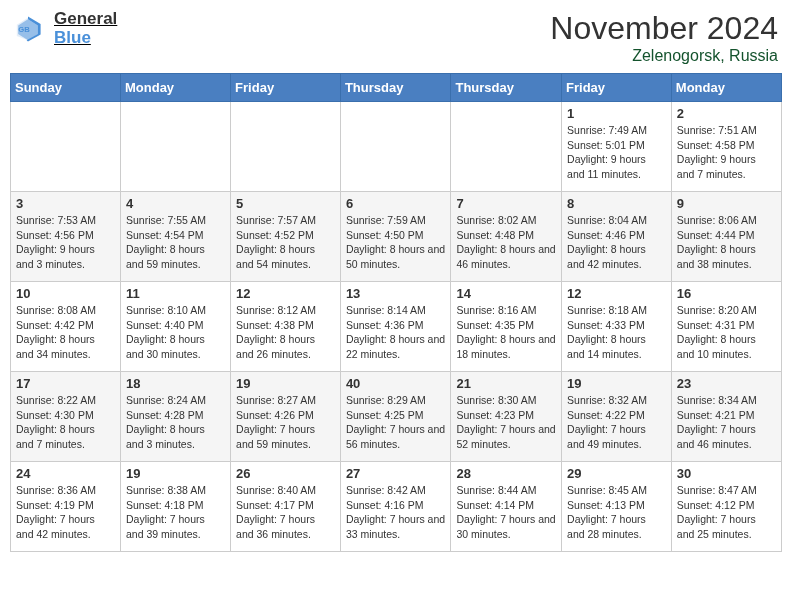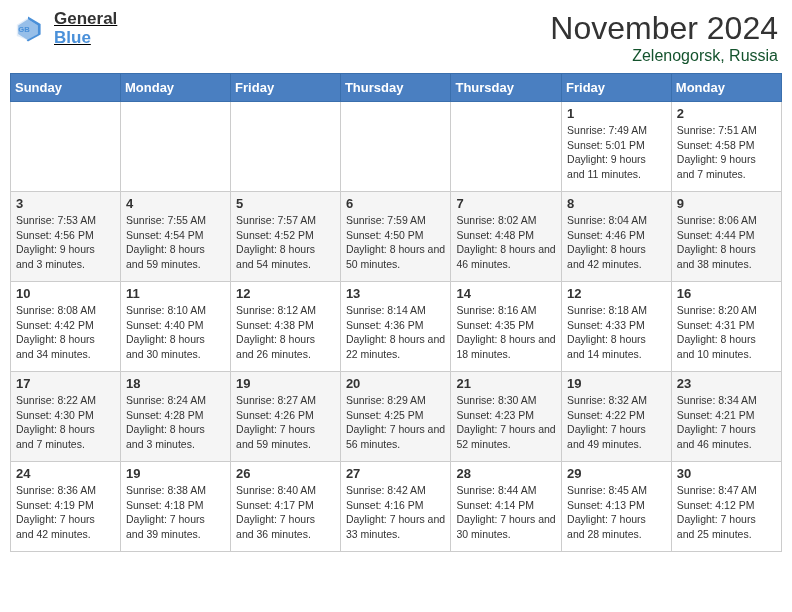--- a/index.html
+++ b/index.html
@@ -200,21 +200,21 @@
         </td>
         <td>
           <div class="day-number">18</div>
           <div class="day-info">Sunrise: 8:24 AM<br>Sunset: 4:28 PM<br>Daylight: 8 hours and 3 minutes.</div>
         </td>
         <td>
           <div class="day-number">19</div>
           <div class="day-info">Sunrise: 8:27 AM<br>Sunset: 4:26 PM<br>Daylight: 7 hours and 59 minutes.</div>
         </td>
         <td>
-          <div class="day-number">20</div>
+          <div class="day-number">40</div>
           <div class="day-info">Sunrise: 8:29 AM<br>Sunset: 4:25 PM<br>Daylight: 7 hours and 56 minutes.</div>
         </td>
         <td>
           <div class="day-number">21</div>
           <div class="day-info">Sunrise: 8:30 AM<br>Sunset: 4:23 PM<br>Daylight: 7 hours and 52 minutes.</div>
         </td>
         <td>
           <div class="day-number">19</div>
           <div class="day-info">Sunrise: 8:32 AM<br>Sunset: 4:22 PM<br>Daylight: 7 hours and 49 minutes.</div>
         </td>

